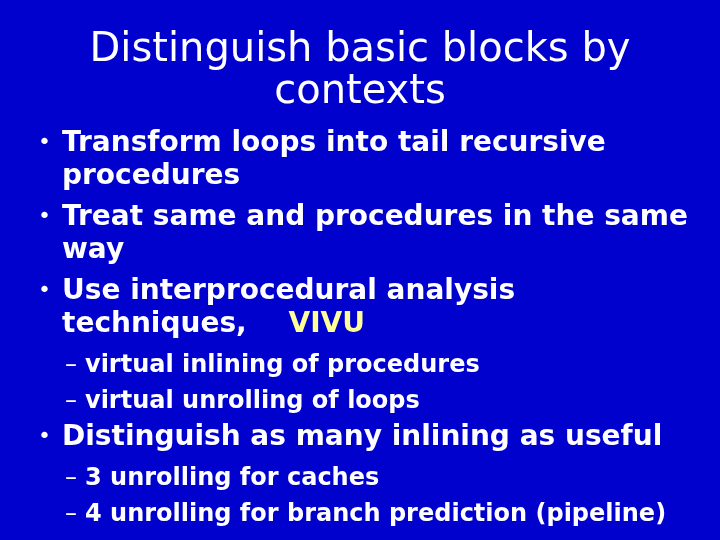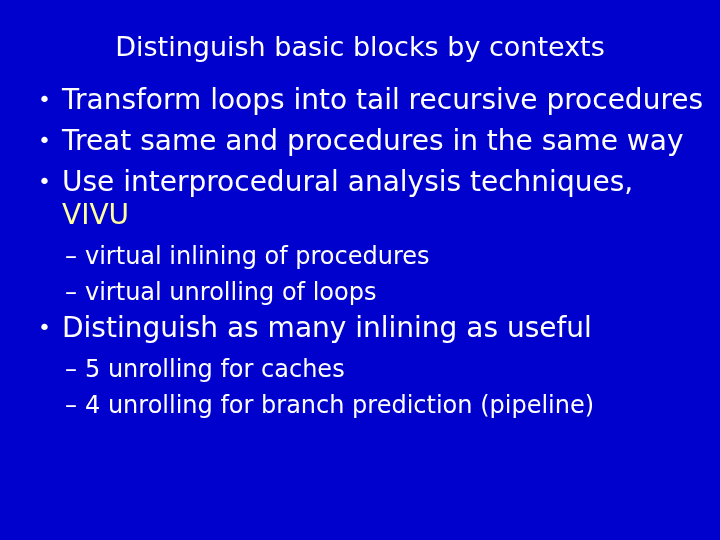--- a/index.html
+++ b/index.html
@@ -14,21 +14,21 @@
     overflow: hidden;
     font-family: "DejaVu Sans", sans-serif;
     color: var(--fg, #FFFFFF);
     box-sizing: border-box;
     padding-top: 26px;
   }
   .title {
     max-width: 600px;
     margin: 0 auto;
     text-align: center;
-    font-size: 27px;
+    font-size: 40px;
     line-height: 42px;
     letter-spacing: 0px;
     color: var(--fg, #FFFFFF);
   }
   .bullets {
     margin-top: 15px;
     padding-left: 38px;
     padding-right: 14px;
   }
   .row {
@@ -52,23 +52,25 @@
   }
   .row.level2 > .marker {
     flex: 0 0 20px;
   }
   .marker {
     display: block;
   }
   .text {
     display: block;
     flex: 1 1 auto;
+    font-weight: bold;
   }
   .hl {
     color: var(--hl, #FFFF99);
+    margin-left: 32px;
   }
 </style>
 </head>
 <body>
 
 <div class="slide">
   <div class="title">Distinguish basic blocks by contexts</div>
   <div class="bullets" id="bullet-list">
       <div class="row level1">
         <span class="marker">•</span>
@@ -89,20 +91,20 @@
       <div class="row level2">
         <span class="marker">–</span>
         <span class="text">virtual unrolling of loops</span>
       </div>
       <div class="row level1">
         <span class="marker">•</span>
         <span class="text">Distinguish as many inlining as useful</span>
       </div>
       <div class="row level2">
         <span class="marker">–</span>
-        <span class="text">5 unrolling for caches</span>
+        <span class="text">3 unrolling for caches</span>
       </div>
       <div class="row level2">
         <span class="marker">–</span>
         <span class="text">4 unrolling for branch prediction (pipeline)</span>
       </div>
     </div>
 </div>
 
 </body></html>

